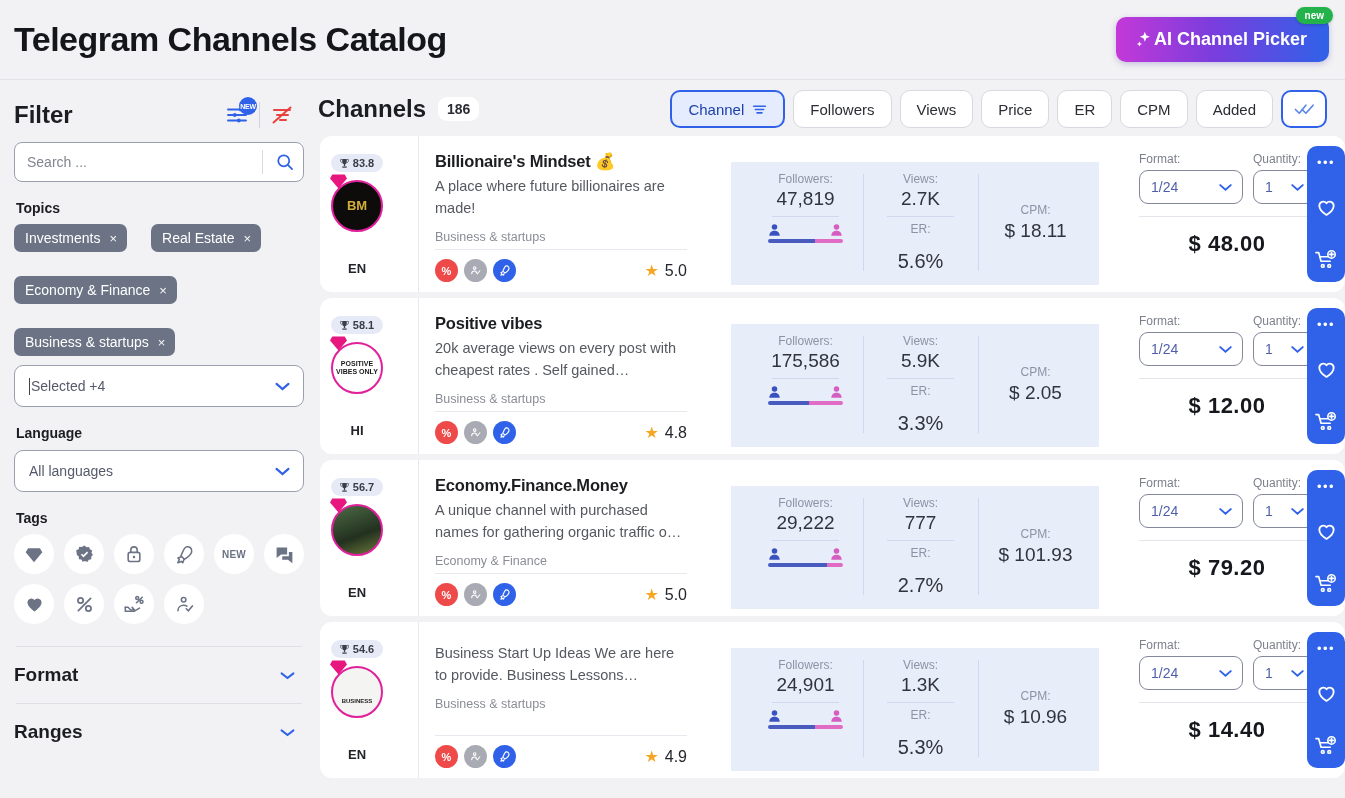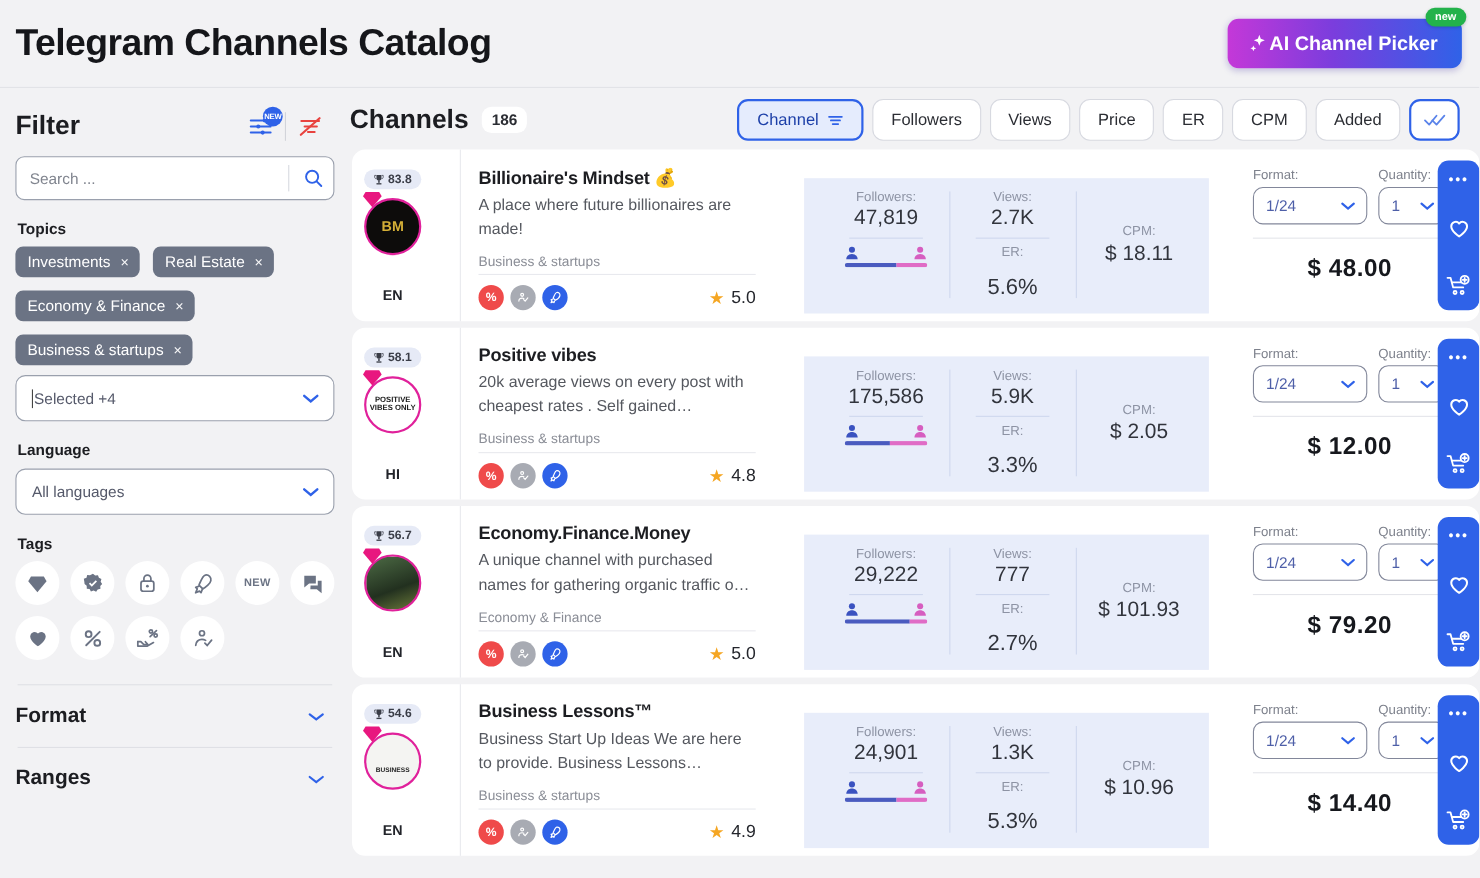--- a/index.html
+++ b/index.html
@@ -77,21 +77,21 @@
   .search-box input {
     flex: 1; border: none; outline: none; background: transparent;
     font-size: 14px; color: #55596a; font-family: "Liberation Sans", sans-serif;
   }
   .search-box input::placeholder { color: #81858f; }
   .search-sep { width: 1px; height: 24px; background: #d8dae0; margin-right: 8px;}
   .search-ico { width: 28px; display: flex; align-items: center; justify-content: center; cursor: pointer;}
 
   .sec-label { font-size: 14px; font-weight: 700; margin: 18px 0 8px 2px; }
 
-  .chips { display: flex; flex-wrap: wrap; gap: 12px; }
+  .chips { display: flex; flex-wrap: wrap; gap: 24px; }
   .chip {
     background: #6b7384; color: #fff; border-radius: 7px;
     padding: 6px 10px 6px 11px; font-size: 14px;
     display: inline-flex; align-items: center; gap: 9px; cursor: pointer;
   }
   .chip .x { font-size: 13px; opacity: 0.95; }
 
   .select {
     margin-top: 9px; height: 42px; background: #fff;
     border: 1px solid #9aa0ad; border-radius: 9px;
@@ -931,21 +931,20 @@
                   <path d="M4 2h16l3 5-11 13L1 7z"></path>
                 </svg>
             </span>
             <div class="avatar" style="background:#f4f4f2;color:#222;">
               <span style="font-size:6px;margin-top:18px;">BUSINESS</span>
             </div>
           </div>
           <div class="lang">EN</div>
         </div>
         <div class="c-mid">
-          <div class="c-name">Business Lessons™</div>
           <div class="c-desc">Business Start Up Ideas We are here to provide. Business Lessons…</div>
           <div class="c-cat">Business &amp; startups</div>
           <div class="c-foot">
             <div class="badges">
               <span class="bdg red">%</span>
               <span class="bdg gray">
                   <svg width="13" height="13" viewBox="0 0 24 24" fill="none" stroke="#fff" stroke-width="2" stroke-linecap="round">
                     <circle cx="10.5" cy="7.5" r="2.4"></circle>
                     <path d="M5 18c0-3 2.5-5 5.5-5 1 0 2 .2 2.8.7"></path>
                     <polyline points="13,15.5 15.5,18 20,12.5"></polyline>

